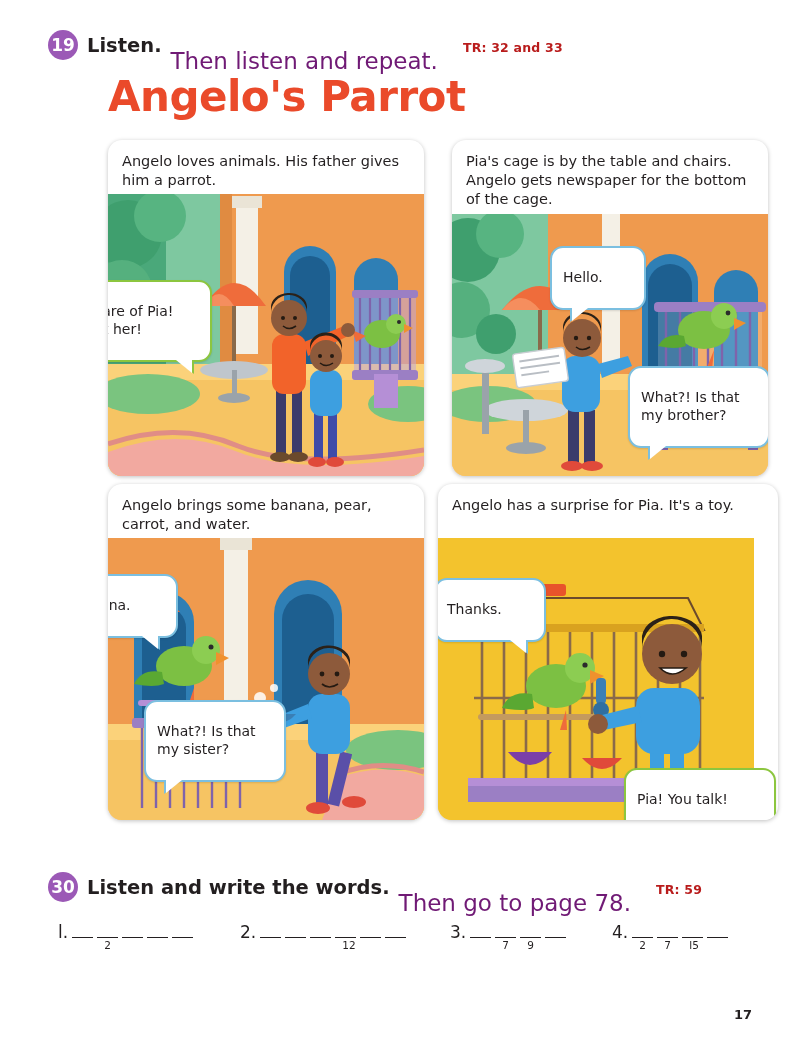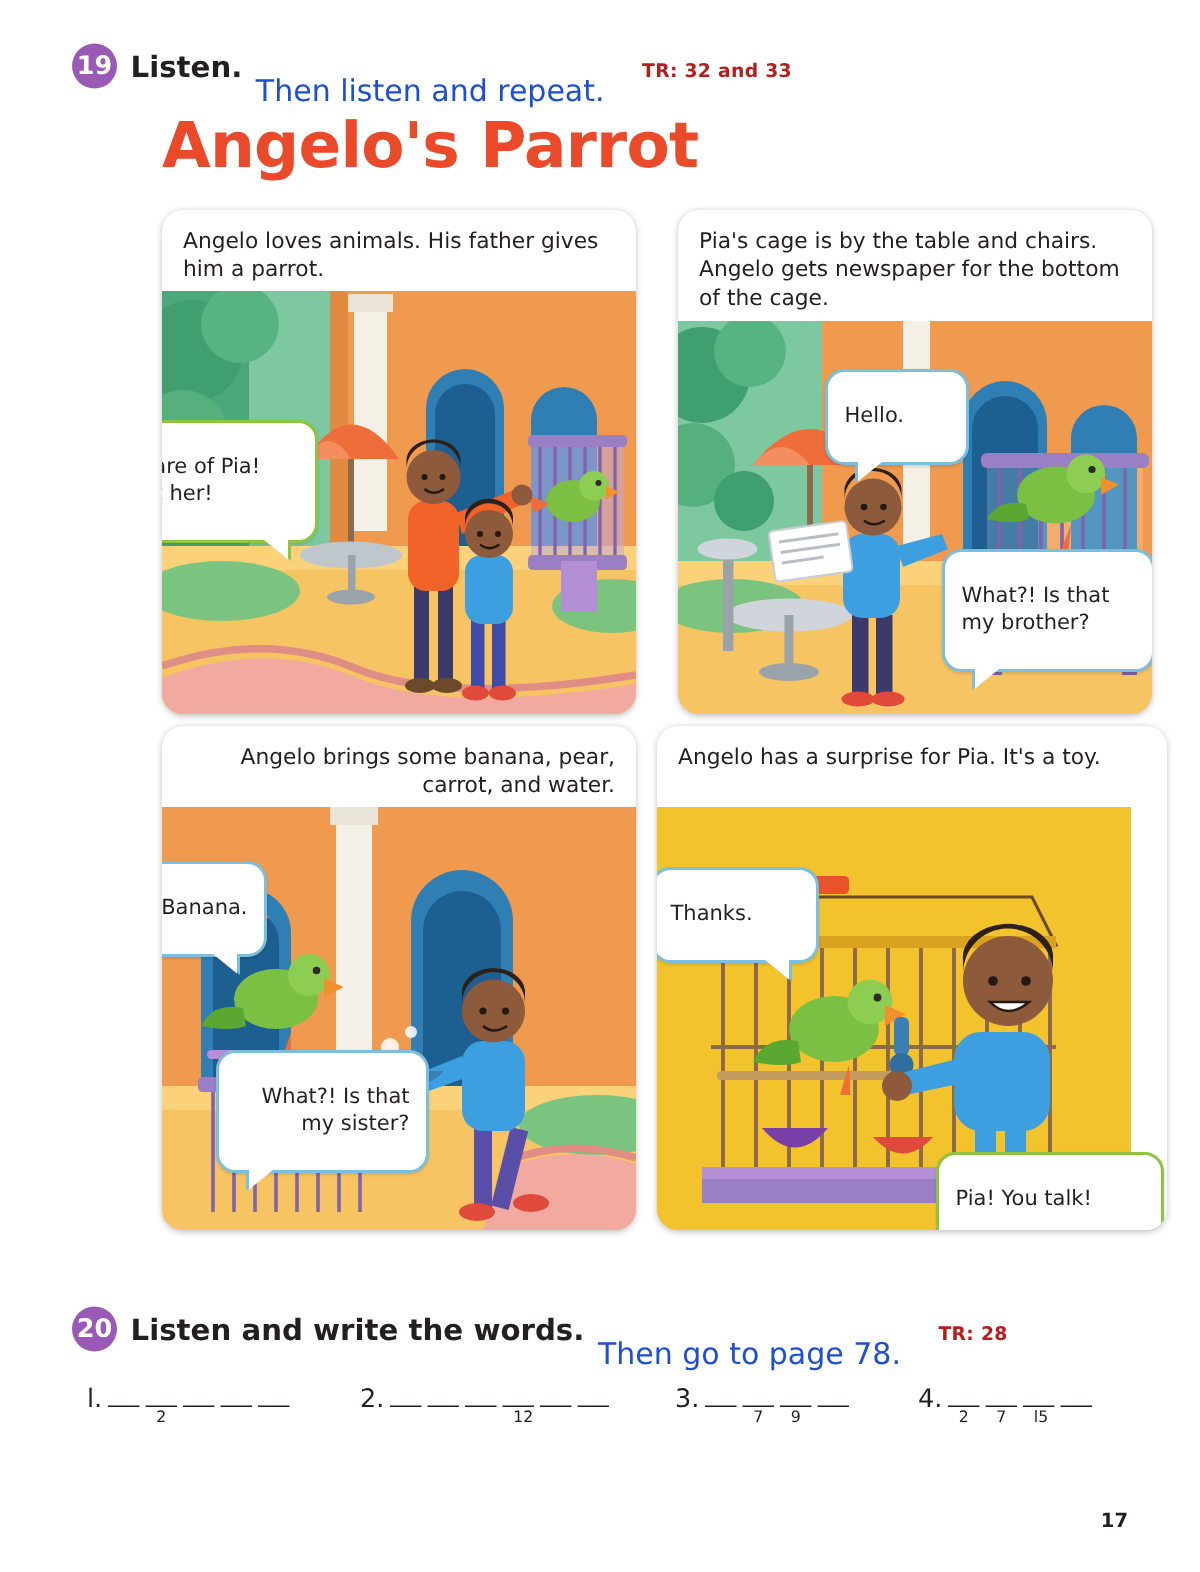--- a/index.html
+++ b/index.html
@@ -39,23 +39,23 @@
     justify-content: center;
     font-family: "DejaVu Sans", sans-serif;
     flex: none;
   }
   .ex-instr-bold {
     font-size: 19.5px;
     font-weight: bold;
     color: #231f20;
   }
   .ex-instr-reg {
-    font-size: 20px;
+    font-size: 23px;
     font-weight: normal;
-    color: #1d4ed8;
+    color: #701a75;
     margin-top: 32px;
   }
   .tr-tag {
     font-size: 12.5px;
     font-weight: bold;
     color: #b91c1c;
     letter-spacing: .2px;
     margin-left: 16px;
     align-self: center;
     padding-top: 4px;
@@ -76,21 +76,21 @@
   
   .panel {
     position: absolute;
     border-radius: 14px;
     background: #ffffff;
     box-shadow: 0 1px 4px rgba(0,0,0,.25);
     overflow: hidden;
   }
   #panel-1 { left: 108px; top: 140px;  width: 316px; height: 336px; }
   #panel-2 { left: 438px; top: 140px;  width: 316px; height: 336px; margin-left: 14px; }
-  #panel-3 { left: 108px; top: 484px;  width: 316px; height: 336px; text-align: right; }
+  #panel-3 { left: 108px; top: 484px;  width: 316px; height: 336px; }
   #panel-4 { left: 438px; top: 484px;  width: 340px; height: 336px; }
 
   .panel-caption {
     position: relative;
     padding: 12px 14px 0 14px;
     font-size: 14.5px;
     line-height: 1.32;
     color: #231f20;
     height: 52px;
     box-sizing: border-box;
@@ -502,24 +502,24 @@
         <circle cx="246" cy="116" r="3.2" fill="#241a12"></circle>
         <path d="M222 130 Q234 142 248 130 Z" fill="#ffffff" stroke="#241a12" stroke-width="1.6"></path>
       </g>
     </svg>
   </div>
   <div class="bubble tail-rd" style="left:-4px; top:94px; width:86px;">Thanks.</div>
   <div class="bubble green tail-ld" style="left:186px; top:284px; width:126px;">Pia! You talk!</div>
 </div>
 
 <div class="ex-header" id="ex20-header">
-  <div class="ex-num">20</div>
+  <div class="ex-num">30</div>
   <div class="ex-instr-bold">Listen and write the words.</div>
   <div class="ex-instr-reg">Then go to page 78.</div>
-  <div class="tr-tag">TR: 28</div>
+  <div class="tr-tag">TR: 59</div>
 </div>
 
 <div id="answers">
   <div class="answer-item" id="answer-1" style="left:6px; top:0;">
     <span class="answer-num">l.</span><span class="blanks"><span class="blank"></span><span class="blank"><span class="hint">2</span></span><span class="blank"></span><span class="blank"></span><span class="blank"></span></span>
   </div>
   <div class="answer-item" id="answer-2" style="left:188px; top:0;">
     <span class="answer-num">2.</span><span class="blanks"><span class="blank"></span><span class="blank"></span><span class="blank"></span><span class="blank"><span class="hint">12</span></span><span class="blank"></span><span class="blank"></span></span>
   </div>
   <div class="answer-item" id="answer-3" style="left:398px; top:0;">

